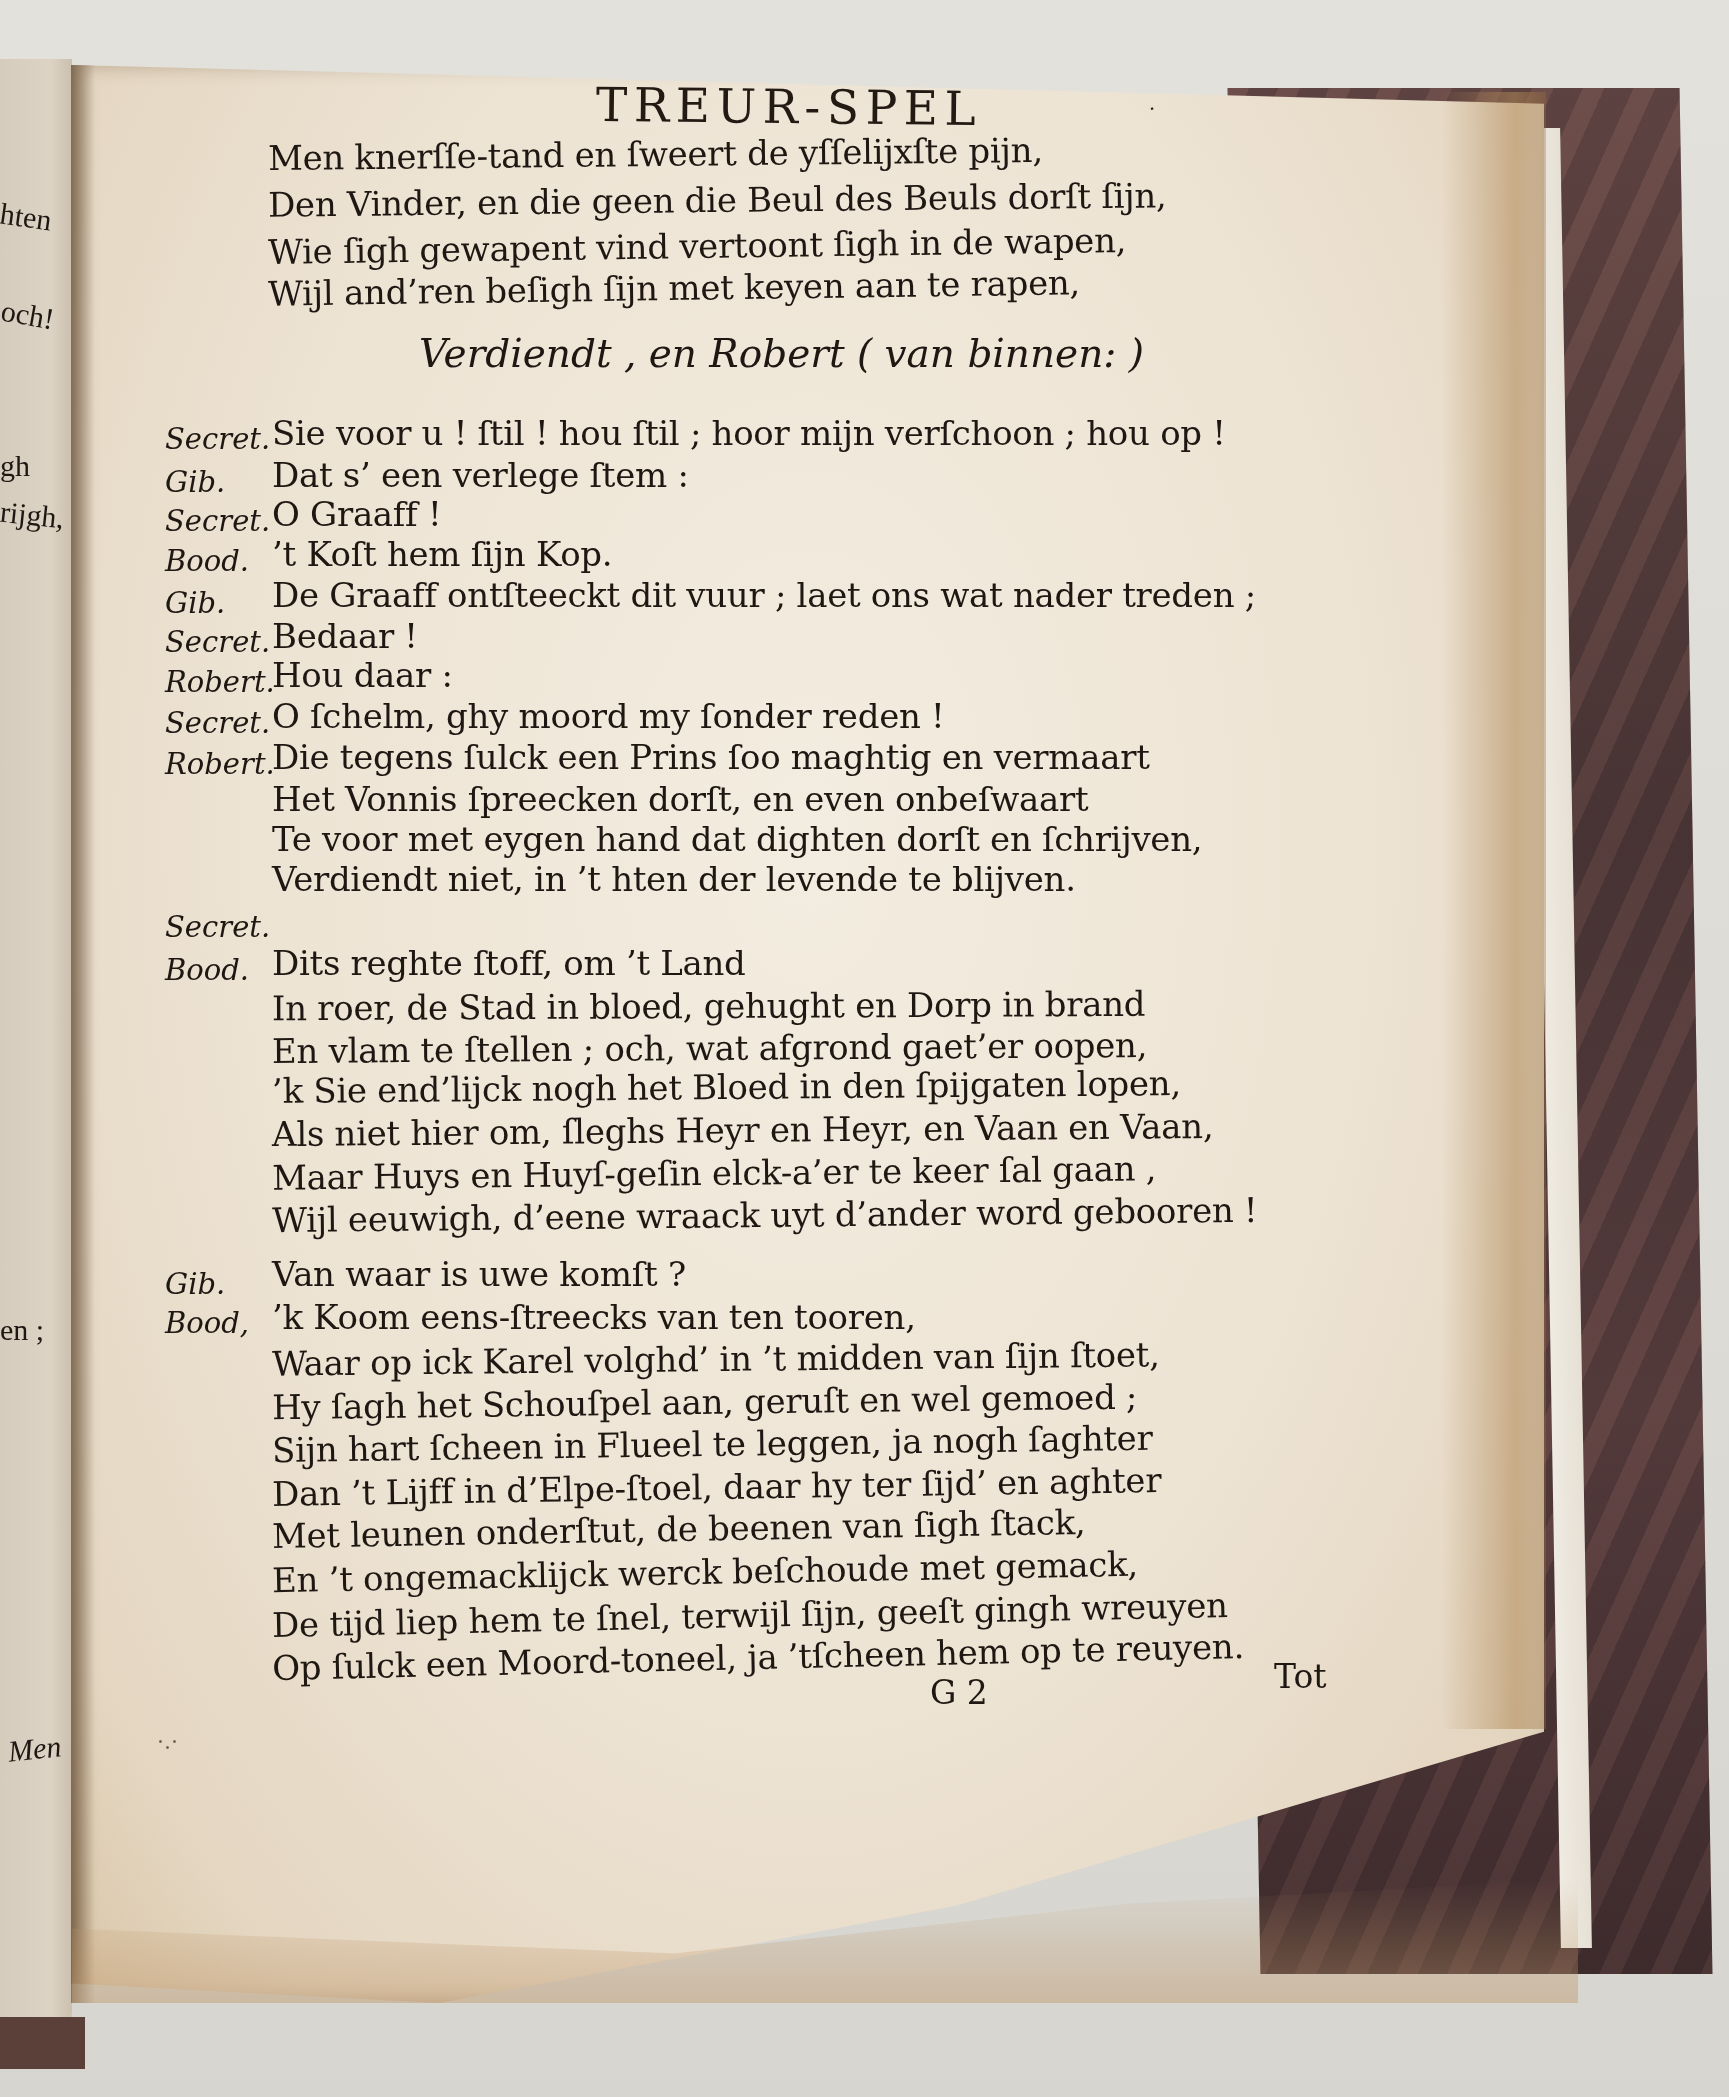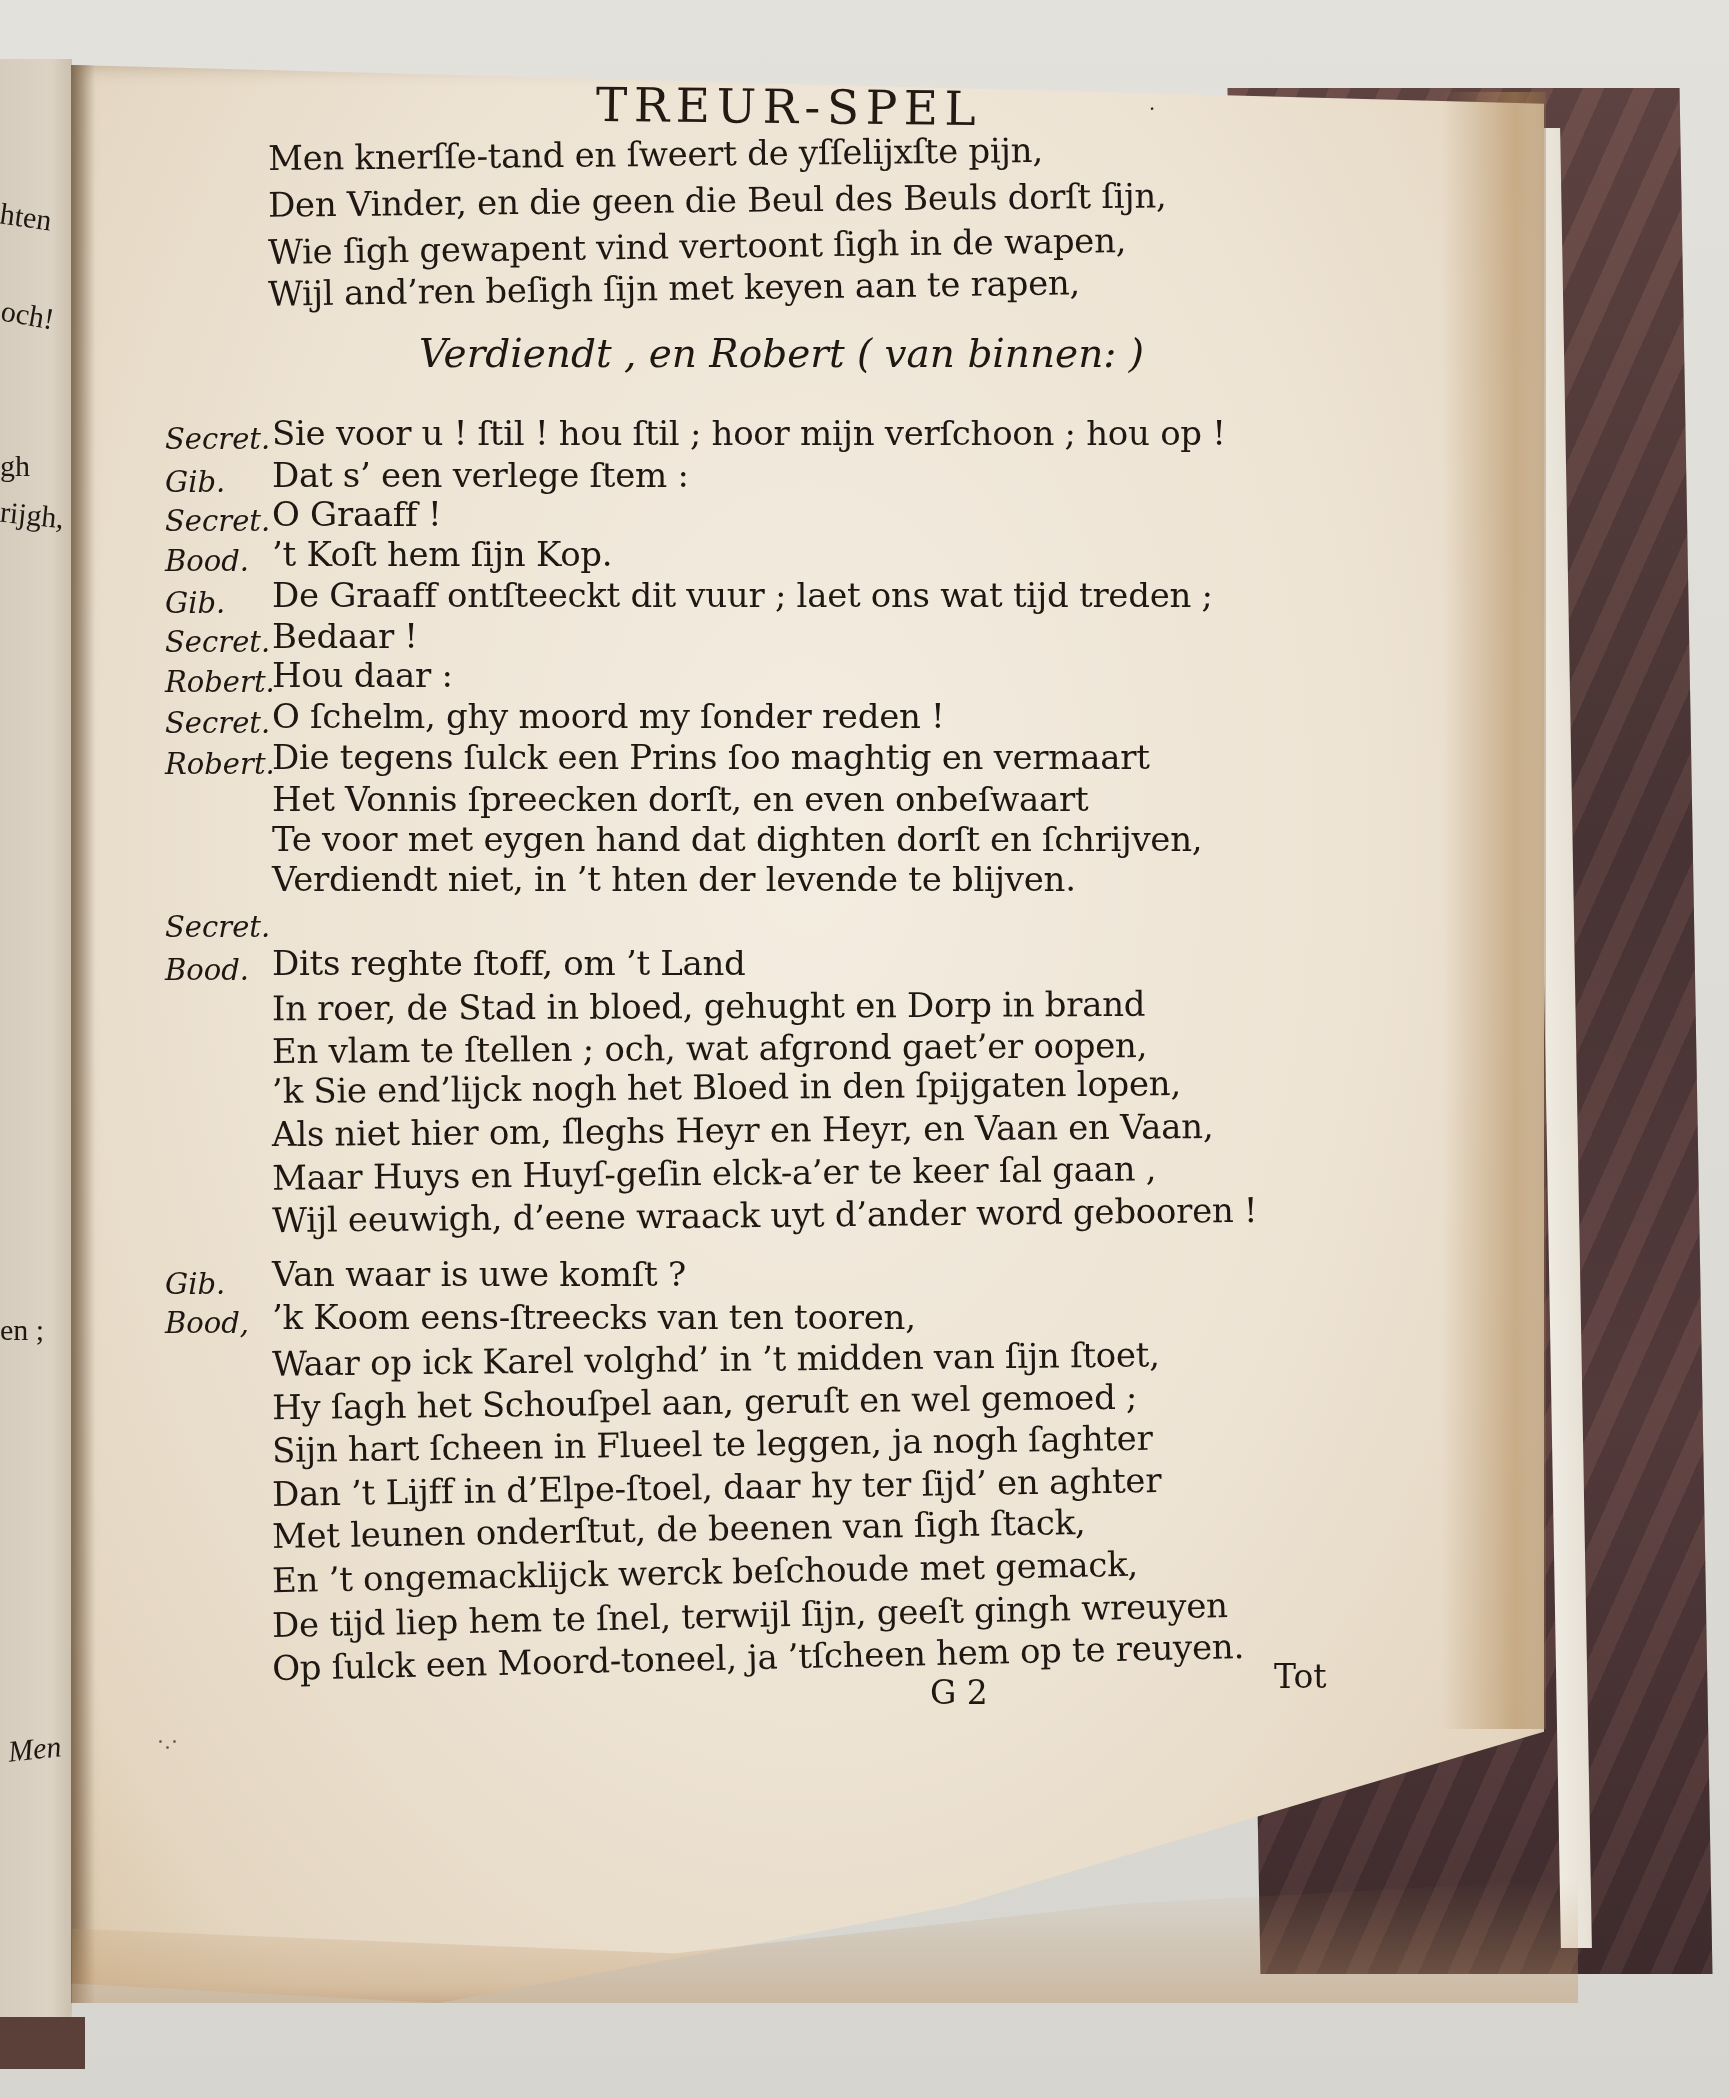--- a/index.html
+++ b/index.html
@@ -127,21 +127,21 @@
     <div class="speaker" style="left:165px;top:465px;">Gib.</div>
     <div class="line" style="left:272px;top:455px;">Dat s’ een verlege ſtem :</div>
 
     <div class="speaker" style="left:165px;top:504px;">Secret.</div>
     <div class="line" style="left:272px;top:494px;">O Graaff !</div>
 
     <div class="speaker" style="left:165px;top:544px;">Bood.</div>
     <div class="line" style="left:272px;top:534px;">’t Koſt hem ſijn Kop.</div>
 
     <div class="speaker" style="left:165px;top:586px;">Gib.</div>
-    <div class="line" style="left:272px;top:575px;">De Graaff ontſteeckt dit vuur ; laet ons wat tijd treden ;</div>
+    <div class="line" style="left:272px;top:575px;">De Graaff ontſteeckt dit vuur ; laet ons wat nader treden ;</div>
 
     <div class="speaker" style="left:165px;top:625px;">Secret.</div>
     <div class="line" style="left:272px;top:616px;">Bedaar !</div>
 
     <div class="speaker" style="left:165px;top:665px;">Robert.</div>
     <div class="line" style="left:272px;top:655px;">Hou daar :</div>
 
     <div class="speaker" style="left:165px;top:706px;">Secret.</div>
     <div class="line" style="left:272px;top:696px;">O ſchelm, ghy moord my ſonder reden !</div>
 

